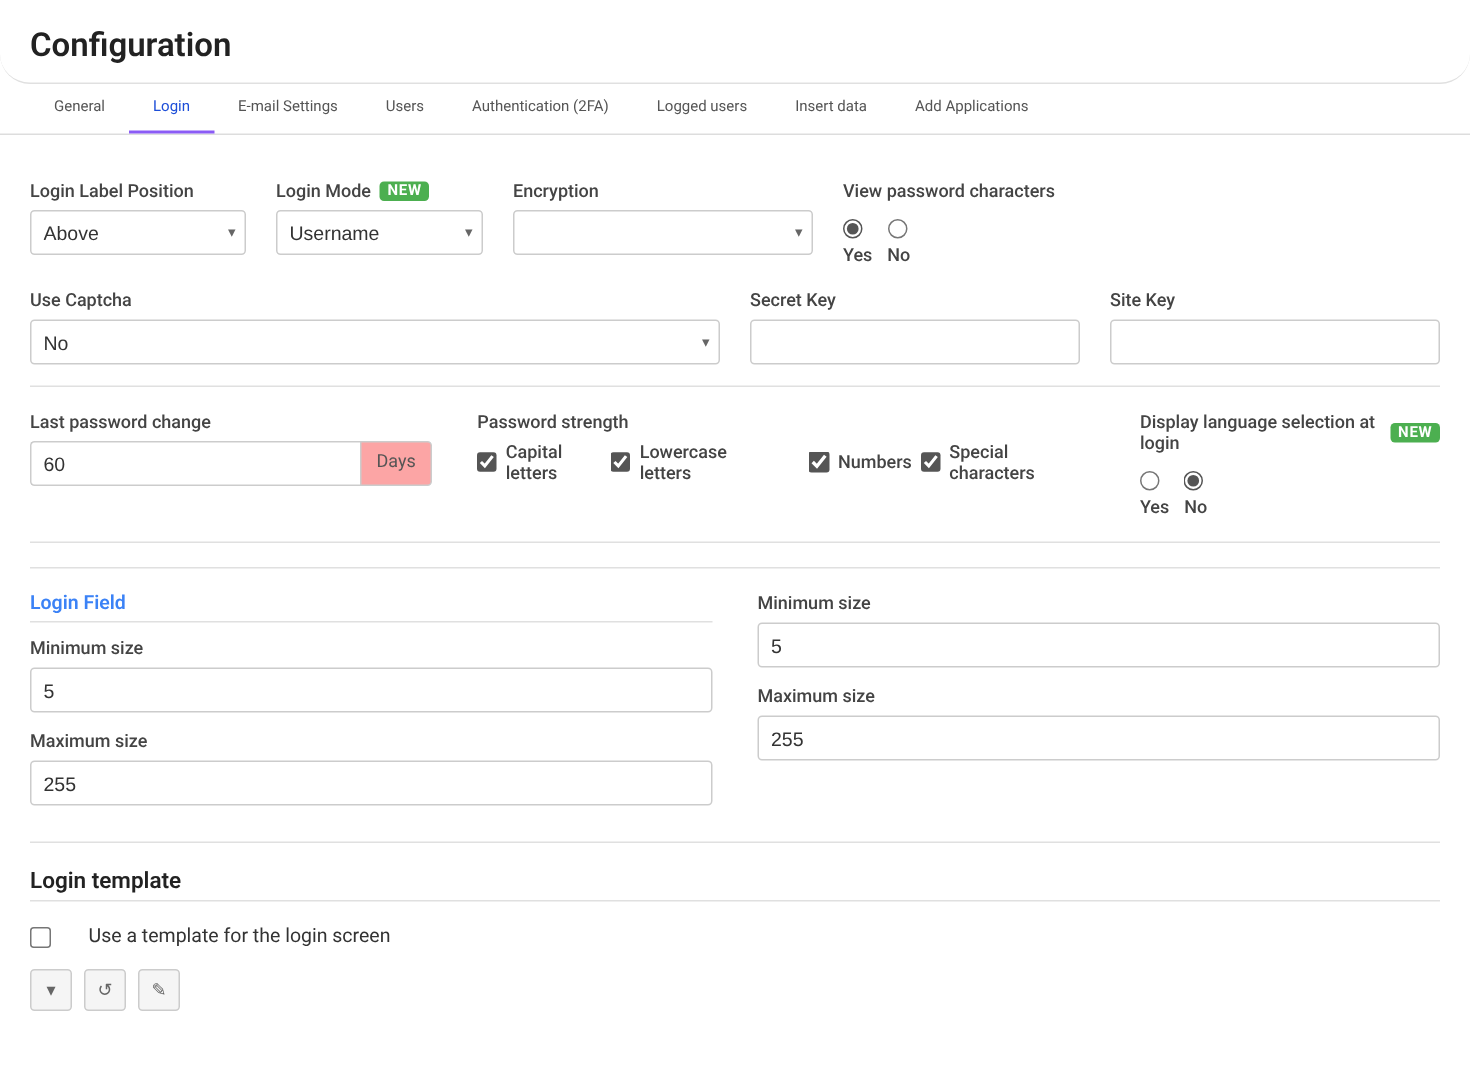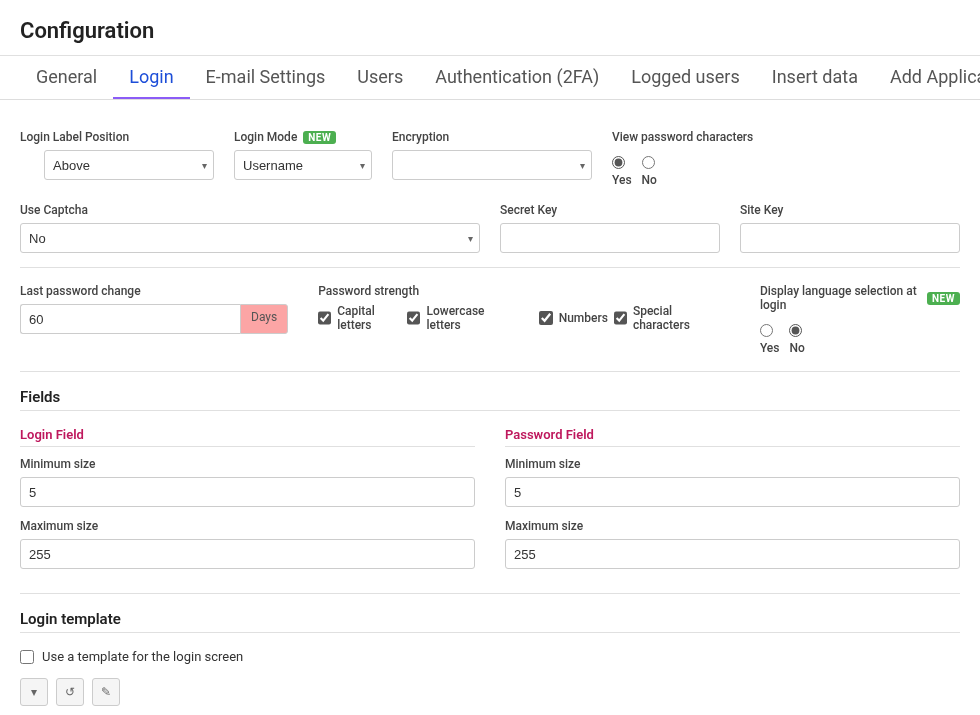--- a/index.html
+++ b/index.html
@@ -11,36 +11,37 @@
     }
     .page-container {
       width: 980px;
       min-height: 715px;
       background: #fff;
       padding: 0;
     }
     .page-header {
       padding: 18px 20px 12px 20px;
       border-bottom: 1px solid #e0e0e0;
+      border-radius: 20px;
     }
     .page-title {
       font-size: 22px;
       font-weight: 600;
       color: #222;
     }
     .tabs-bar {
       display: flex;
       border-bottom: 1px solid #ddd;
       padding: 0 20px;
       gap: 0;
     }
     .tab {
       padding: 10px 16px;
       cursor: pointer;
-      font-size: 18px;
+      font-size: 10px;
       color: #555;
       border-bottom: 2px solid transparent;
       white-space: nowrap;
     }
     .tab.active {
       color: #1d4ed8;
       font-weight: 400;
       border-bottom: 2px solid #8b5cf6;
     }
     .content-area {
@@ -179,32 +180,32 @@
     .fields-row {
       display: flex;
       gap: 30px;
     }
     .fields-col {
       flex: 1;
     }
     .fields-col-title {
       font-size: 13px;
       font-weight: 600;
-      color: #be185d;
+      color: #3b82f6;
       margin-bottom: 10px;
       padding-bottom: 4px;
       border-bottom: 1px solid #e0e0e0;
     }
     .size-input {
       width: 100%;
     }
     .template-checkbox-row {
       display: flex;
       align-items: center;
-      gap: 8px;
+      gap: 25px;
       margin-bottom: 10px;
     }
     .template-toolbar {
       display: flex;
       gap: 8px;
       padding: 4px 0;
       align-items: center;
     }
     .toolbar-btn {
       width: 28px;
@@ -247,21 +248,21 @@
     <div class="tab">Insert data</div>
     <div class="tab">Add Applications</div>
   </div>
 
   <div class="content-area">
 
     <div class="form-row" style="margin-top:10px;">
       <div class="form-group">
         <label>Login Label Position</label>
         <div class="select-wrapper">
-          <select class="form-control" style="width:170px;margin-left:24px;">
+          <select class="form-control" style="width:144px;">
             <option>Above</option>
             <option>Left</option>
             <option>Right</option>
           </select>
           <span class="select-arrow">▾</span>
         </div>
       </div>
 
       <div class="form-group">
         <div class="label-with-badge">
@@ -380,39 +381,37 @@
             <input type="radio" name="display_language" checked="" style="">
             <span>No</span>
           </label>
         </div>
       </div>
     </div>
 
     <hr class="section-divider">
 
     <div class="section">
-      <div class="section-title">Fields</div>
       <hr class="section-divider" style="margin-top:4px;">
 
       <div class="fields-row">
 
         <div class="fields-col">
           <div class="fields-col-title">Login Field</div>
           <div class="form-group" style="margin-bottom:12px;">
             <label>Minimum size</label>
             <input type="text" class="form-control size-input" value="5" style="">
           </div>
           <div class="form-group">
             <label>Maximum size</label>
             <input type="text" class="form-control size-input" value="255" style="">
           </div>
         </div>
 
         <div class="fields-col">
-          <div class="fields-col-title">Password Field</div>
           <div class="form-group" style="margin-bottom:12px;">
             <label>Minimum size</label>
             <input type="text" class="form-control size-input" value="5" style="">
           </div>
           <div class="form-group">
             <label>Maximum size</label>
             <input type="text" class="form-control size-input" value="255" style="">
           </div>
         </div>
       </div>

